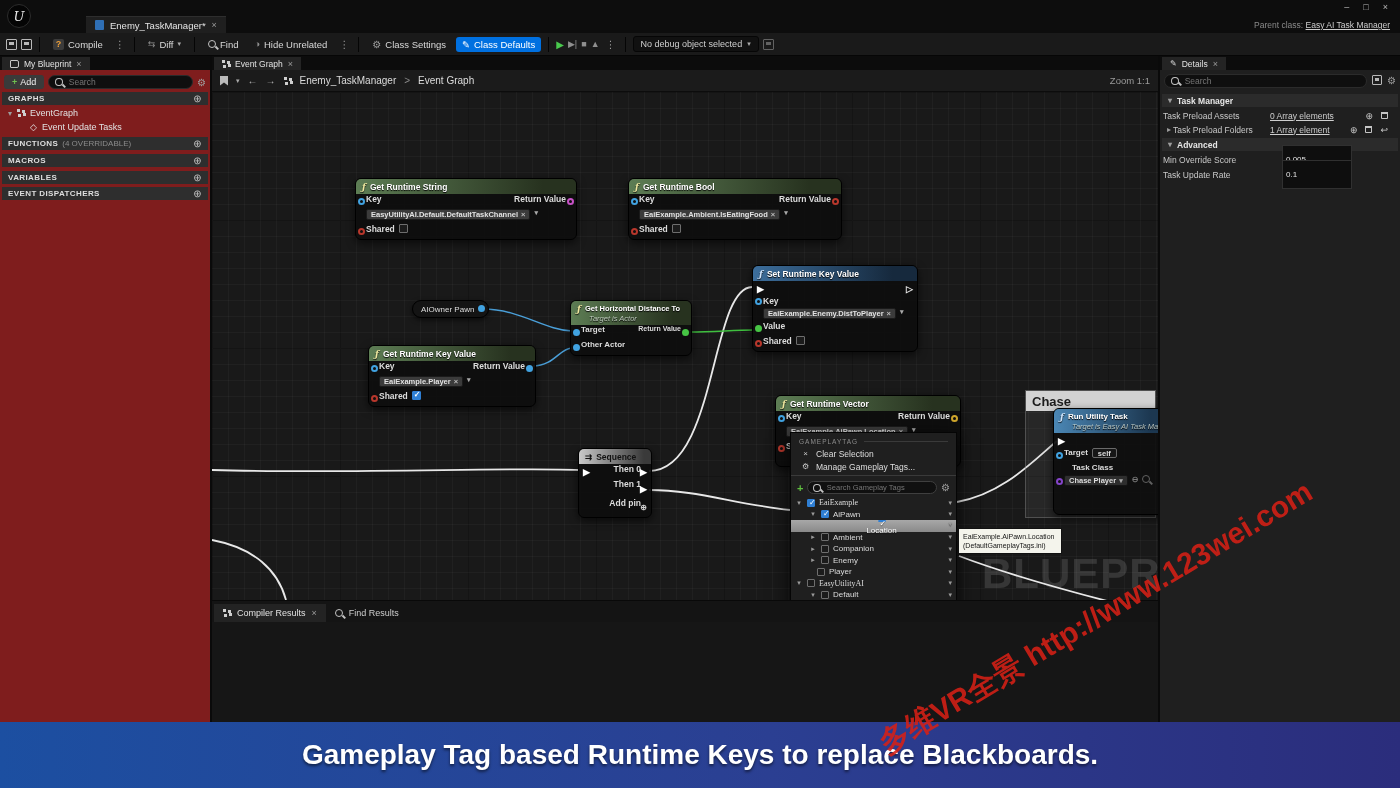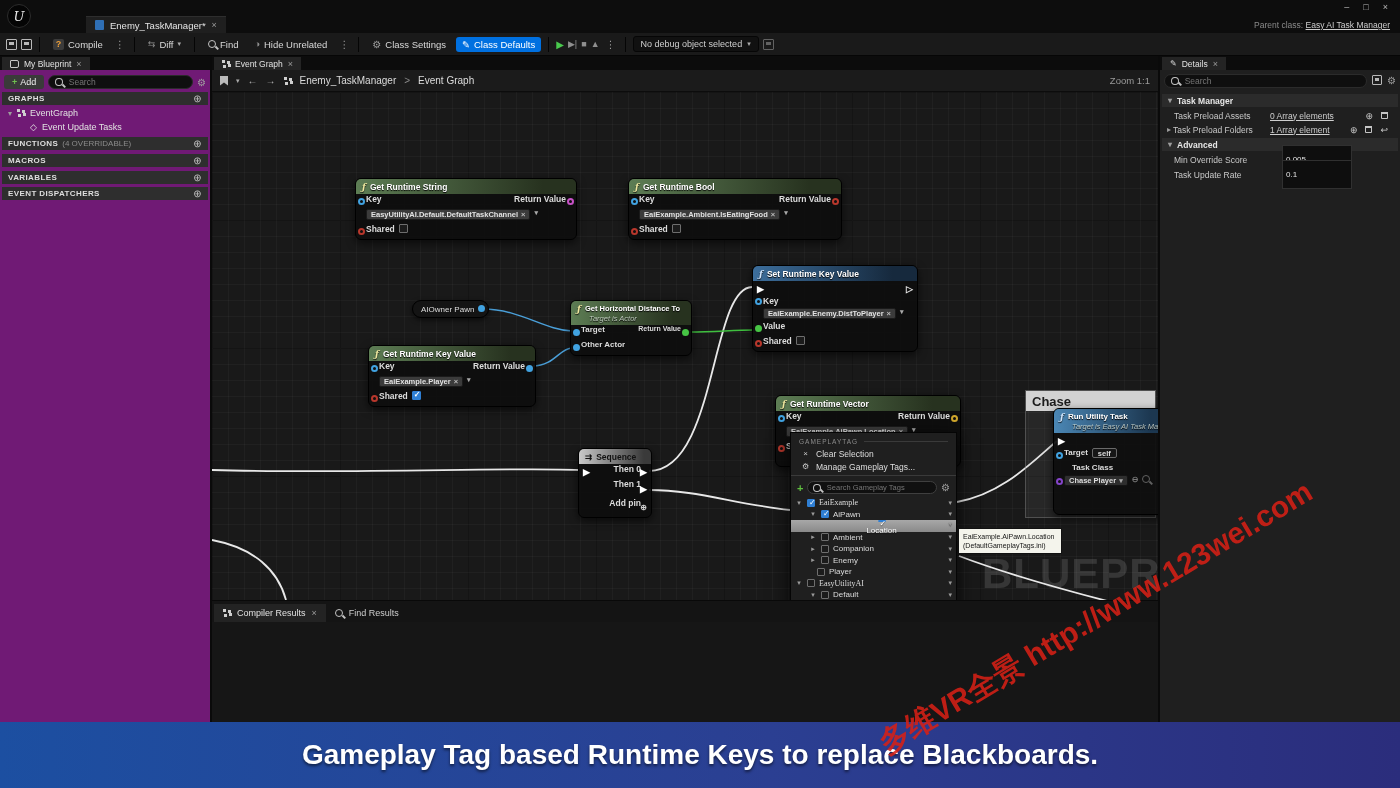--- a/index.html
+++ b/index.html
@@ -34,21 +34,21 @@
   .mag:after{content:"";position:absolute;width:4px;height:1.5px;background:#c2c2c2;transform:rotate(45deg);right:-4px;bottom:-1px;}
   .compile-q{width:11px;height:11px;border-radius:2px;background:#3b3b3b;color:#f0a13a;font-weight:bold;
              display:flex;align-items:center;justify-content:center;font-size:9px;}
   .play{color:#49c94d;font-size:10px;}
   .gray-ico{color:#8f8f8f;font-size:9px;}
   .debug-dd{display:flex;align-items:center;gap:5px;background:#111;border:1px solid #060606;border-radius:3px;
             padding:2px 7px;font-size:9px;color:#cfcfcf;}
 
   
   .main{position:absolute;left:0;top:56px;right:0;height:666px;display:flex;}
-  .left-panel{width:212px;background:#701a75;border-right:2px solid #0a0a0a;position:relative;}
+  .left-panel{width:212px;background:#7f1d1d;border-right:2px solid #0a0a0a;position:relative;}
   .center{width:946px;display:flex;flex-direction:column;position:relative;}
   .right-panel{flex:1;background:#1f1f1f;border-left:2px solid #0a0a0a;position:relative;}
 
   .panel-tabbar{height:14px;background:#0c0c0c;display:flex;align-items:flex-end;}
   .panel-tab{height:13px;background:#242424;display:flex;align-items:center;gap:5px;padding:0 8px;font-size:8.5px;color:#e2e2e2;margin-left:2px;}
   .grid-ico{width:8px;height:8px;position:relative;}
   .grid-ico:before,.grid-ico:after{content:"";position:absolute;width:3px;height:3px;background:#cfcfcf;}
   .grid-ico:before{left:0;top:0;box-shadow:5px 1px 0 #cfcfcf;}
   .grid-ico:after{left:1px;top:5px;box-shadow:5px -1px 0 #cfcfcf;}
   .book-ico{width:9px;height:8px;border:1px solid #c9c9c9;border-radius:1px 2px 2px 1px;}
@@ -67,21 +67,21 @@
   .cplus{margin-left:auto;color:#bdbdbd;font-size:10px;font-weight:normal;}
   .lp-item{position:absolute;display:flex;align-items:center;gap:5px;font-size:9px;color:#e0e0e0;}
   .caret{color:#9d9d9d;font-size:8px;}
 
   
   .rp-toolrow{position:absolute;left:4px;right:4px;top:17px;height:15px;display:flex;align-items:center;gap:5px;}
   .rp-icons{display:flex;gap:5px;color:#bdbdbd;font-size:10px;}
   .dt-section{position:absolute;left:2px;right:2px;height:13px;background:#2b2b2b;display:flex;align-items:center;gap:5px;
               padding:0 6px;font-size:8.5px;font-weight:bold;color:#e6e6e6;}
   .dt-row{position:absolute;left:2px;right:2px;height:13px;display:flex;align-items:center;font-size:8.5px;color:#c9c9c9;}
-  .dt-row .lbl{margin-left:12px;}
+  .dt-row .lbl{margin-left:1px;}
   .dt-row .val{position:absolute;left:108px;color:#cfcfcf;text-decoration:underline;}
   .dt-row .ric{position:absolute;display:flex;gap:8px;right:10px;color:#c5c5c5;font-size:9px;align-items:center;}
   .dt-input{position:absolute;left:120px;width:70px;height:29px;background:#0e0e0e;border:1px solid #303030;color:#e2e2e2;
             font-size:8px;padding:0 3px;font-family:"Liberation Sans",sans-serif;}
   .trash{width:7px;height:7px;border:1px solid #c5c5c5;border-top:2px solid #c5c5c5;border-radius:0 0 1px 1px;display:inline-block;}
 
   
   .breadcrumb-bar{height:22px;background:#1b1b1b;border-bottom:1px solid #0c0c0c;display:flex;align-items:center;gap:8px;padding:0 8px;}
   .bc-ico{color:#b9b9b9;font-size:10px;}
   .bc-text{font-size:10px;color:#dcdcdc;}

